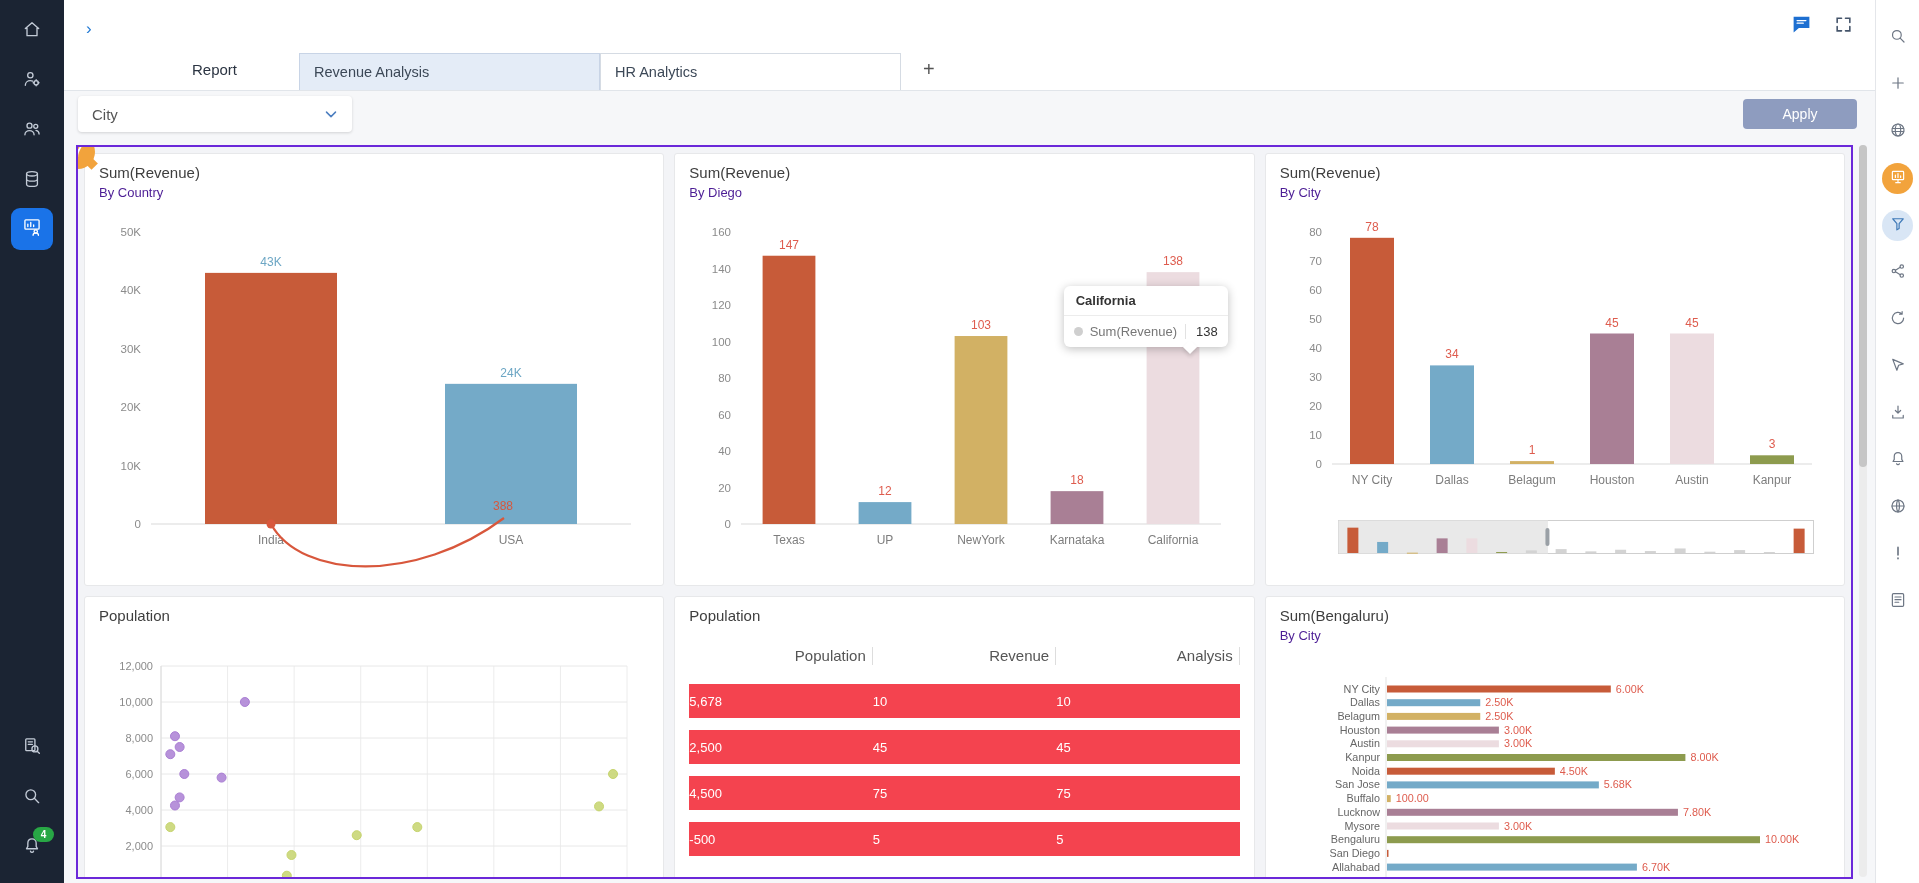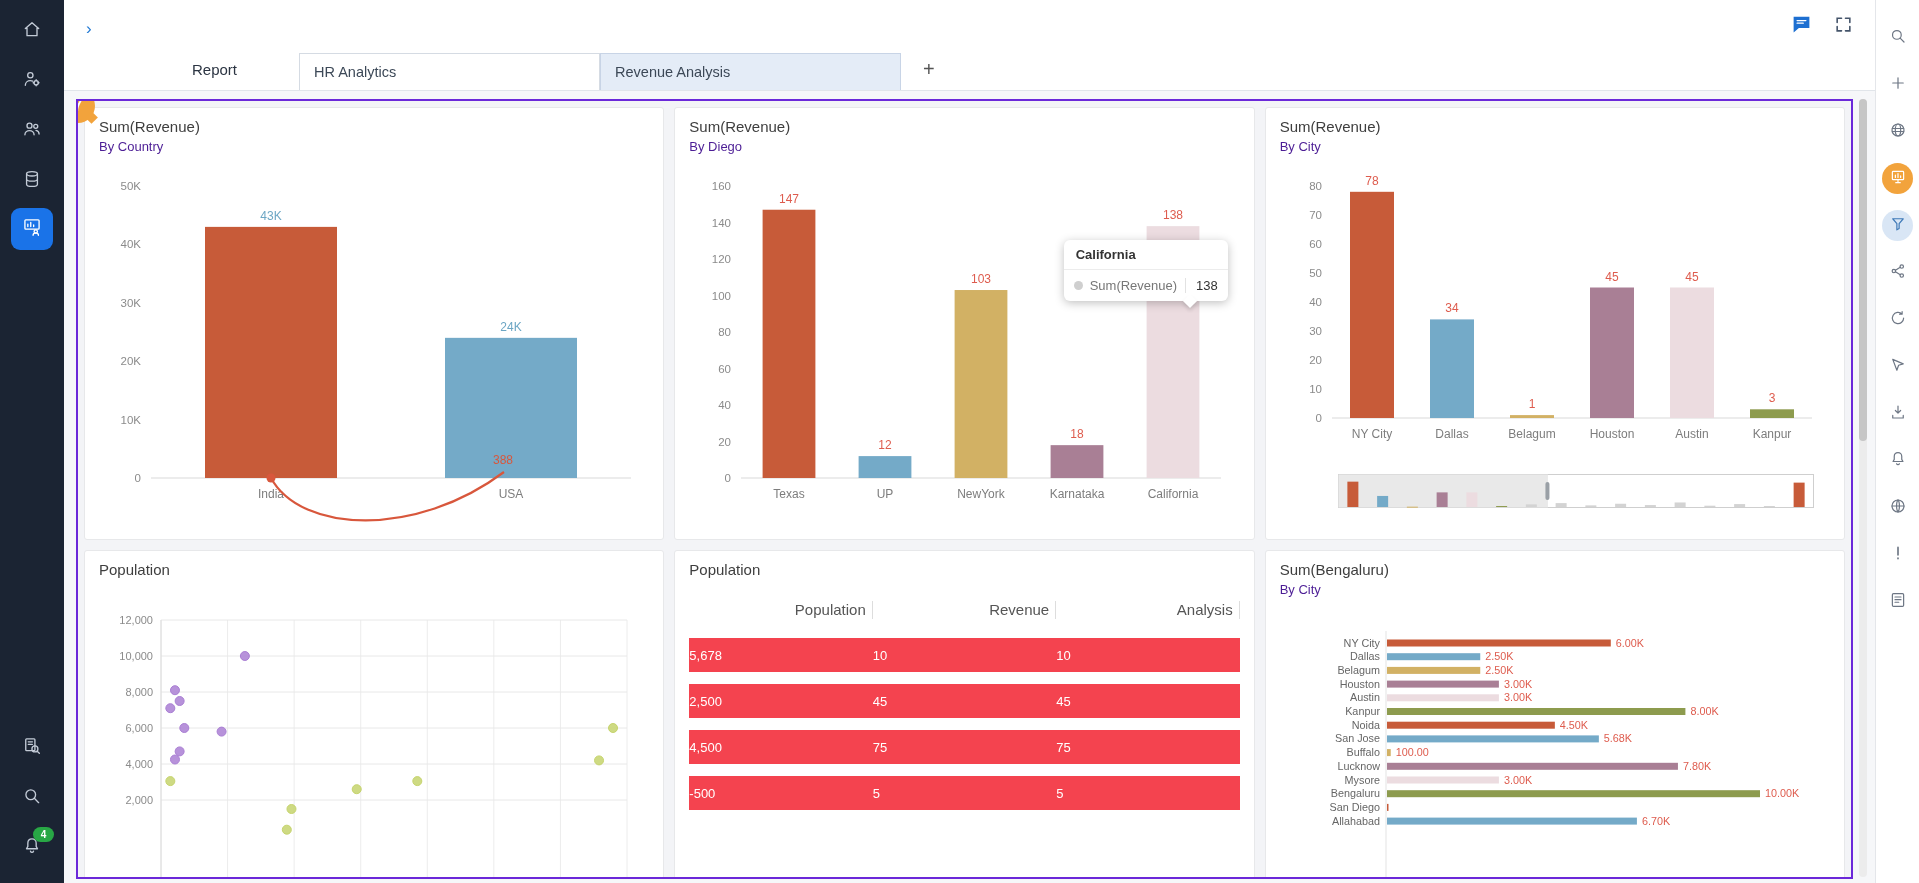--- a/index.html
+++ b/index.html
@@ -177,26 +177,37 @@
           <svg viewBox="0 0 24 24" width="19" height="19" fill="none" stroke="#44546a" stroke-width="2" stroke-linecap="round">
               <path d="M4 9.5V4h5.5M14.5 4H20v5.5M20 14.5V20h-5.5M9.5 20H4v-5.5"></path>
             </svg>
         </span>
       </div>
     </header>
 
     <div id="tabrow">
       <div class="report-label">Report</div>
       <div id="tabs-container">
+          <div class="tab active">Revenue Analysis</div>
           <div class="tab">HR Analytics</div>
-          <div class="tab active">Revenue Analysis</div>
         </div>
       <button class="add-tab">+</button>
     </div>
 
+    <div id="filterrow">
+      <div class="dropdown">
+        <span>City</span>
+        <span class="chev">
+          <svg viewBox="0 0 24 24" width="18" height="18" fill="none" stroke="currentColor" stroke-width="2" stroke-linecap="round" stroke-linejoin="round">
+              <path d="M6 9.5l6 6 6-6"></path>
+            </svg>
+        </span>
+      </div>
+      <button class="apply-btn">Apply</button>
+    </div>
 
     <div id="dashboard">
       <div id="purple-box">
         <div id="tiles-grid">
             <article class="tile">
               <div class="tile-title">Sum(Revenue)</div>
               <div class="tile-sub">By Country</div>
               <div class="chart-wrap"><svg width="550" height="360" style="overflow:visible">
                   <text x="42" y="322" text-anchor="end" font-size="11.5" fill="#8b8b8b">0</text>
                   <text x="42" y="263.6" text-anchor="end" font-size="11.5" fill="#8b8b8b">10K</text>

